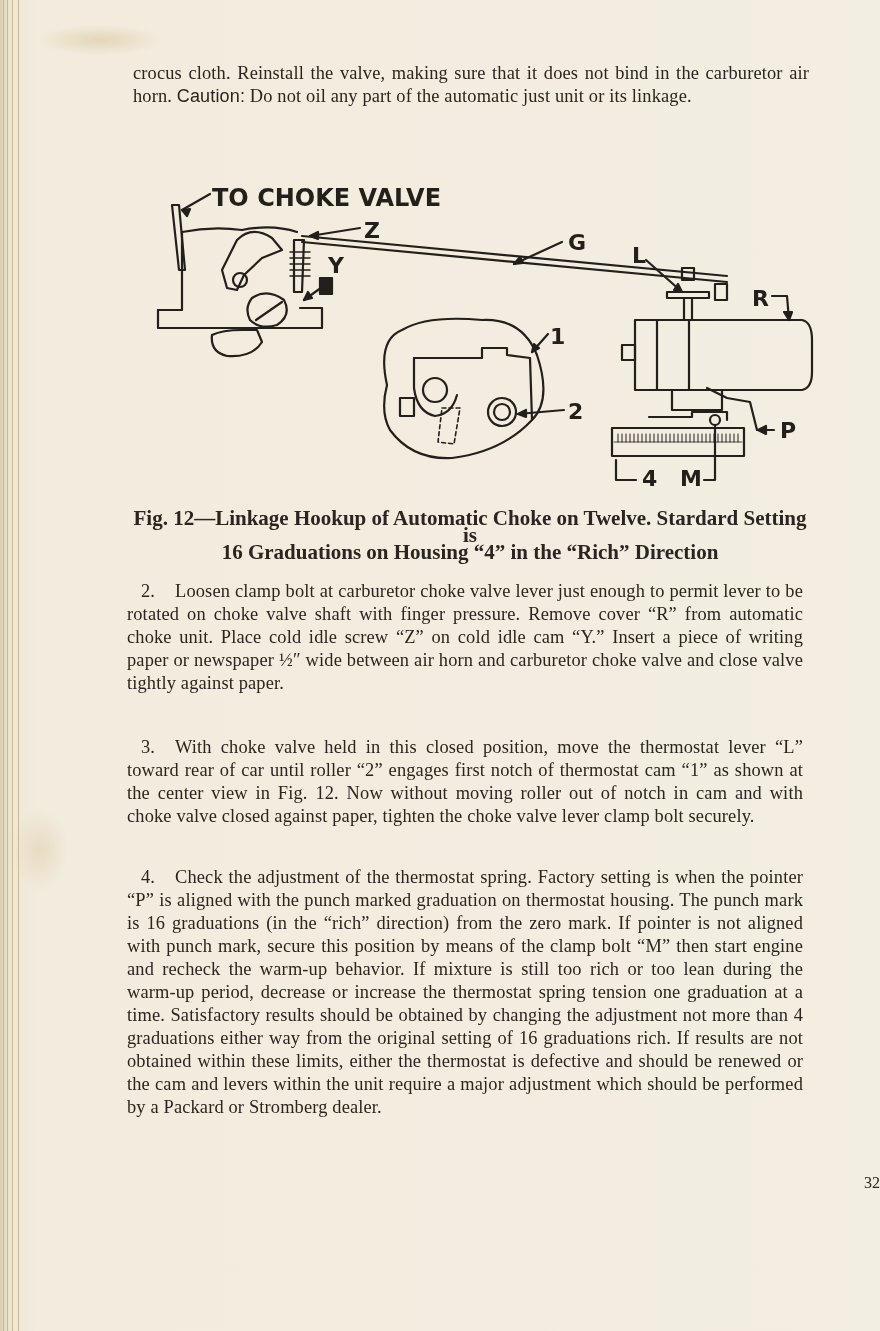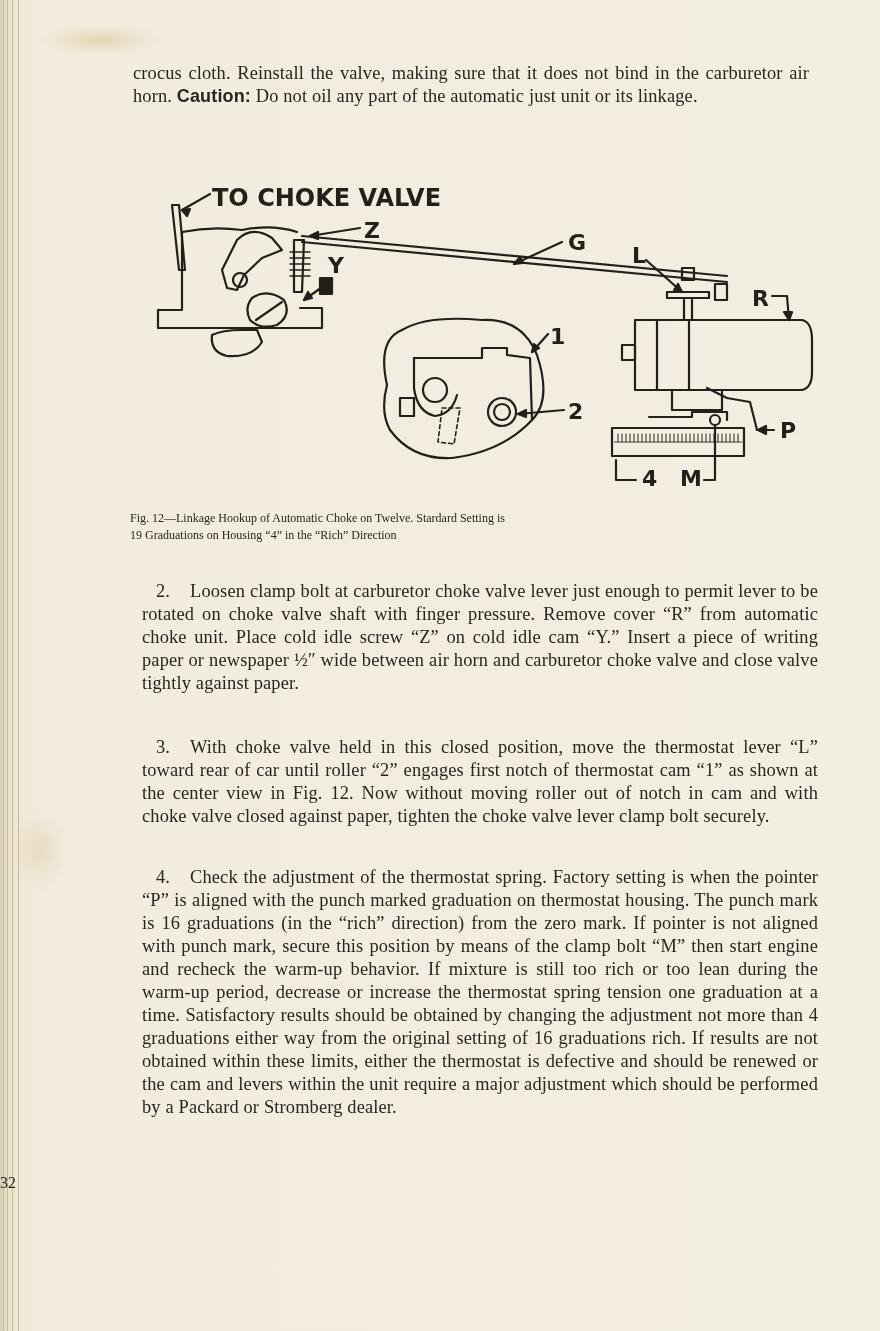--- a/index.html
+++ b/index.html
@@ -10,28 +10,28 @@
       radial-gradient(ellipse 90px 22px at 100px 40px, rgba(200,170,110,0.35), transparent 70%),
       radial-gradient(ellipse 40px 60px at 40px 850px, rgba(200,170,110,0.25), transparent 70%),
       linear-gradient(90deg, #d9cdb2 0px, #e8dfc9 6px, #efe8d7 14px, #f2ecde 40px, #f3eee2 100%);
     font-family: "Liberation Serif", "DejaVu Serif", serif;
     color:#2a2520;
   }
   .spine { position:absolute; left:0; top:0; width:22px; height:1331px; }
   .spine i { position:absolute; top:0; bottom:0; width:1px; background:#c9b994; }
   .page { position:absolute; left:133px; top:62px; width:676px; }
   p { margin:0; font-size:18.4px; line-height:23px; text-align:justify; letter-spacing:0.15px; }
-  .caution { font-family:"Liberation Sans","DejaVu Sans",sans-serif; font-weight:bold; font-size:18px; }
+  .caution { font-family:"Liberation Sans","DejaVu Sans",sans-serif; font-weight:normal; font-size:18px; }
   .figure { position:absolute; left:152px; top:180px; width:670px; height:320px; }
-  .caption { position:absolute; left:130px; top:510px; width:680px; 
-             font-weight:normal; font-size:12px; line-height:17px; }
-  .para { position:absolute; left:142px; width:676px; }
+  .caption { position:absolute; left:130px; top:510px; width:680px; text-align:center;
+             font-weight:bold; font-size:21px; line-height:17px; }
+  .para { position:absolute; left:127px; width:676px; }
   .para p { text-indent:14px; }
   .num { display:inline-block; width:34px; text-indent:0; }
-  .page-num { position:absolute; left:0; width:880px; top:1174px; text-align:left; font-size:16px; }
+  .page-num { position:absolute; left:0; width:880px; top:1174px; text-align:right; font-size:16px; }
   svg text { font-family:"DejaVu Sans","Liberation Sans",sans-serif; fill:#231f1b; }
 </style>
 </head>
 <body>
 
 <div class="spine">
   <i style="left:3px"></i>
     <i style="left:7px"></i>
     <i style="left:12px"></i>
     <i style="left:18px"></i>
@@ -129,21 +129,21 @@
       <path d="M380 172 l2 -8 l5 4 z" fill="#231f1b"></path>
 
     <text x="416" y="239" font-size="22" font-weight="bold" stroke="none">2</text>
     <path d="M412 230 L366 234"></path>
       <path d="M366 234 l8 -4 l0 7 z" fill="#231f1b"></path>
   </svg>
 </div>
 
 <div class="caption">
   <div>Fig. 12—Linkage Hookup of Automatic Choke on Twelve. Stardard Setting is</div>
-  <div>19 Graduations on Housing “4” in the “Rich” Direction</div>
+  <div>16 Graduations on Housing “4” in the “Rich” Direction</div>
 </div>
 
 <div class="para" style="top:580px">
   <p><span class="num">2.</span><span>Loosen clamp bolt at carburetor choke valve lever just enough to permit lever to be rotated on choke valve shaft with finger pressure. Remove cover “R” from automatic choke unit. Place cold idle screw “Z” on cold idle cam “Y.” Insert a piece of writing paper or newspaper ½″ wide between air horn and carburetor choke valve and close valve tightly against paper.</span></p>
 </div>
 
 <div class="para" style="top:736px">
   <p><span class="num">3.</span><span>With choke valve held in this closed position, move the thermostat lever “L” toward rear of car until roller “2” engages first notch of thermostat cam “1” as shown at the center view in Fig. 12. Now without moving roller out of notch in cam and with choke valve closed against paper, tighten the choke valve lever clamp bolt securely.</span></p>
 </div>
 

